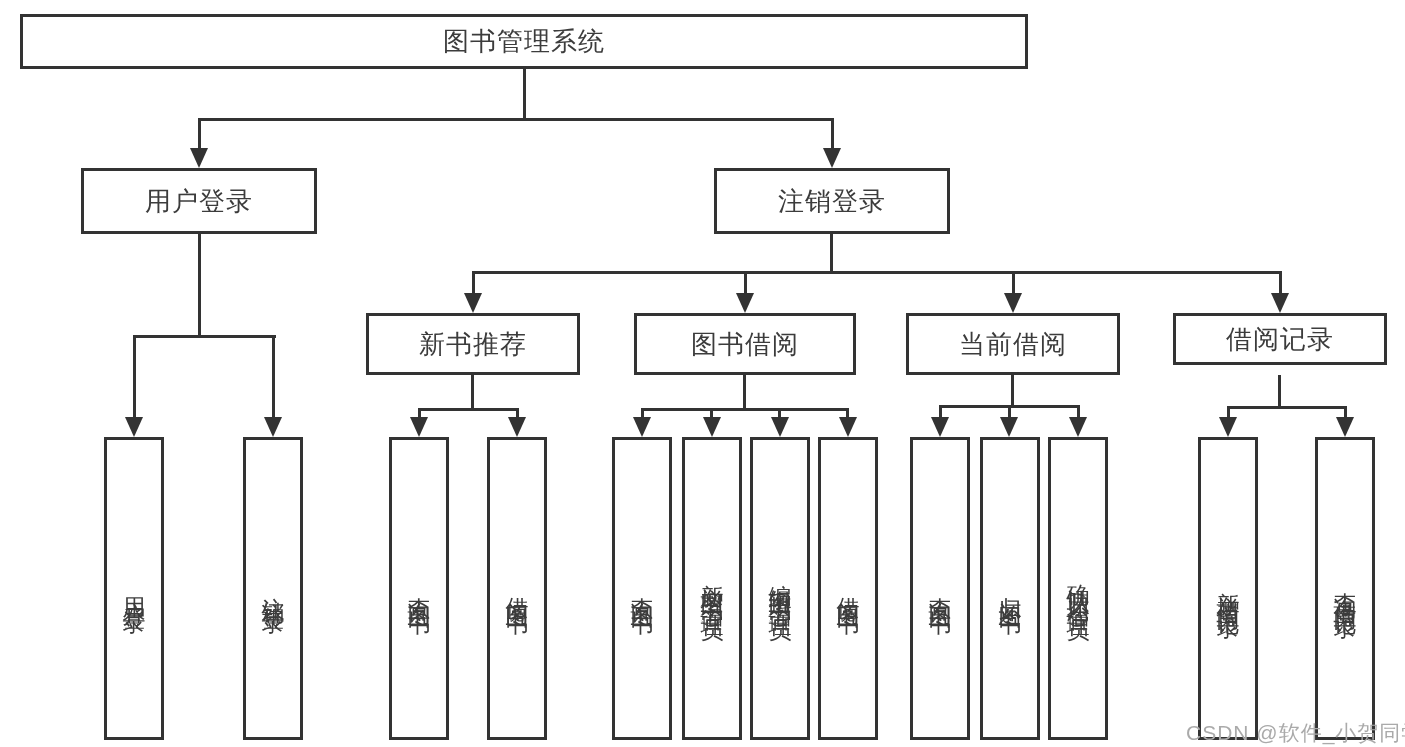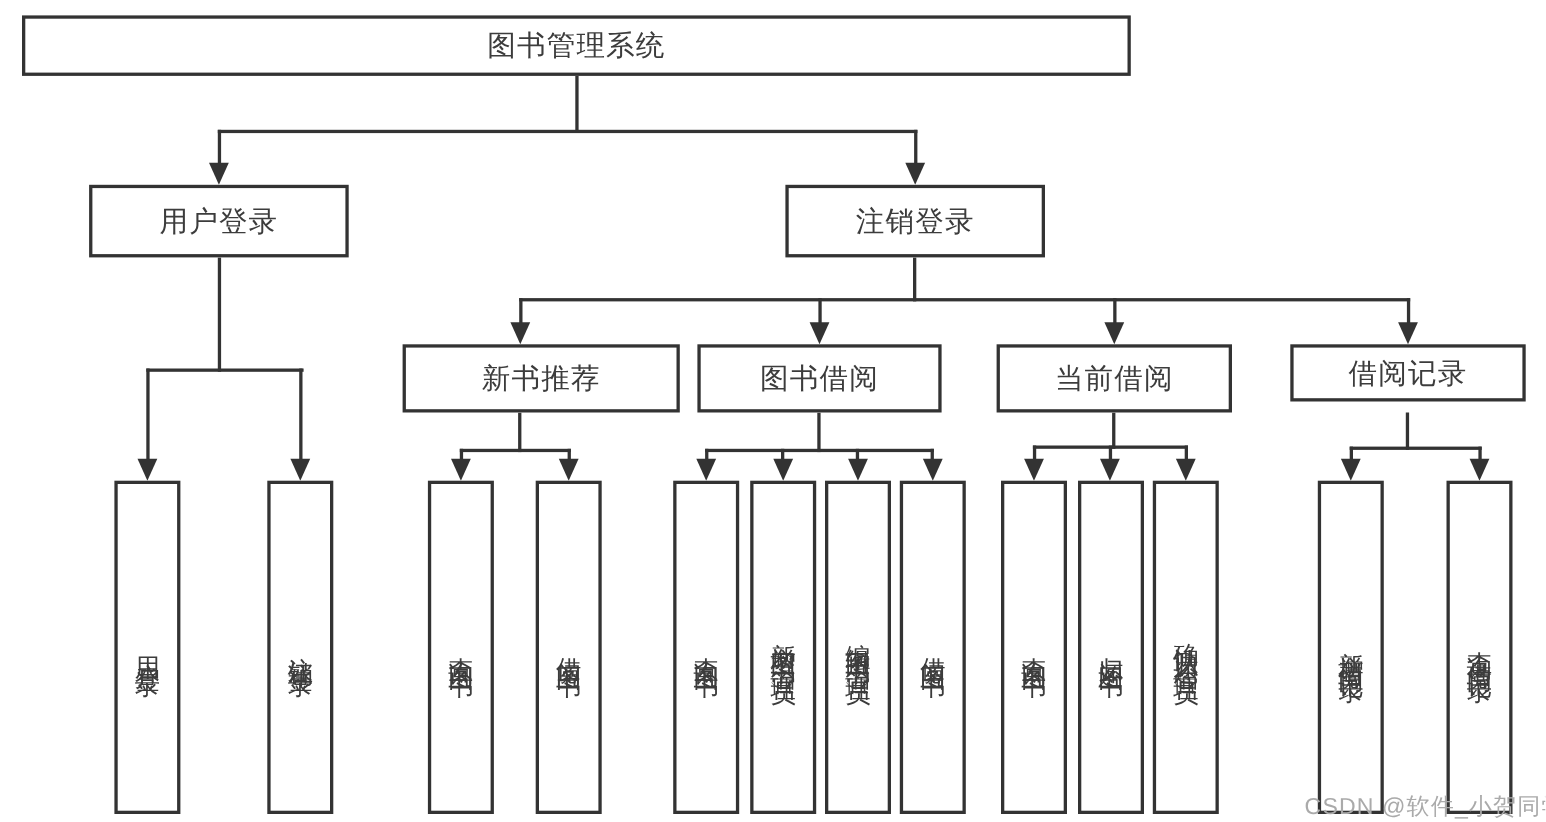--- a/index.html
+++ b/index.html
@@ -96,21 +96,21 @@
     <span>图书管理系统</span>
   </div>
 
   <div class="node h" style="left:81px;top:168px;width:236px;height:66px">
     <span>用户登录</span>
   </div>
   <div class="node h" style="left:714px;top:168px;width:236px;height:66px">
     <span>注销登录</span>
   </div>
 
-  <div class="node h" style="left:366px;top:313px;width:252px;height:62px">
+  <div class="node h" style="left:366px;top:313px;width:214px;height:62px">
     <span>新书推荐</span>
   </div>
   <div class="node h" style="left:906px;top:313px;width:214px;height:62px">
     <span>当前借阅</span>
   </div>
   <div class="node h" style="left:634px;top:313px;width:222px;height:62px">
     <span>图书借阅</span>
   </div>
   <div class="node h" style="left:1173px;top:313px;width:214px;height:52px">
     <span>借阅记录</span>

